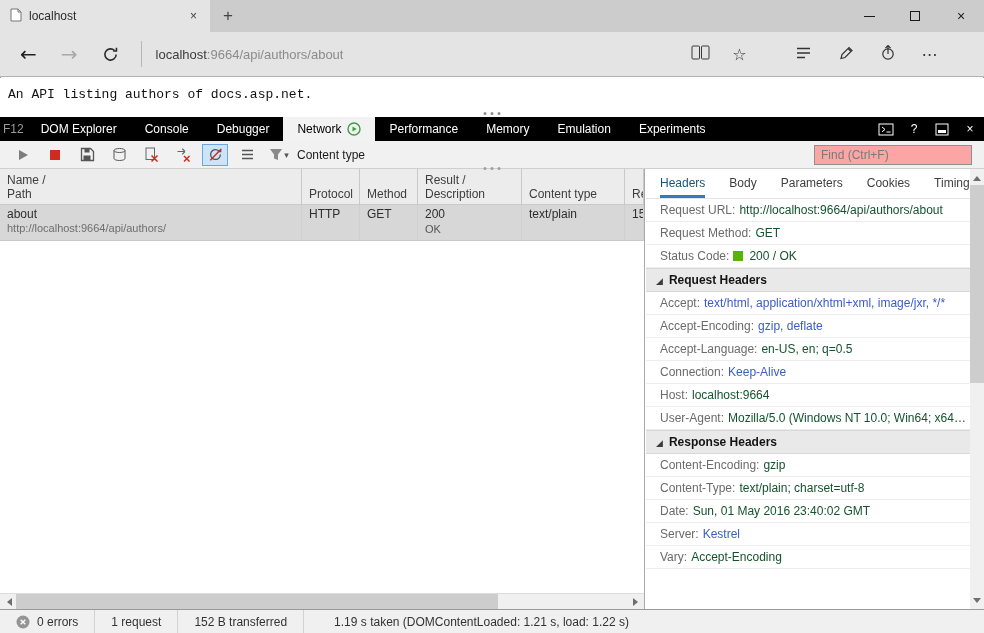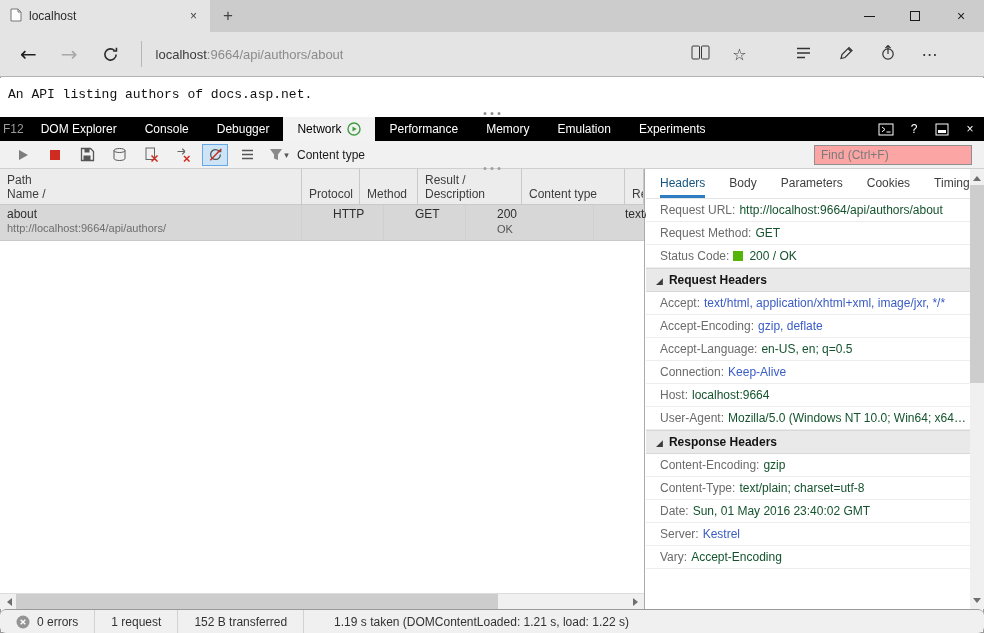--- a/index.html
+++ b/index.html
@@ -62,21 +62,21 @@
   .findbox::placeholder { color:#7a7a7a; }
 
   
   .main { position:absolute; top:169px; left:0; right:0; bottom:24px; background:#fff; }
 
   
   .nettable { position:absolute; left:0; top:0; bottom:0; width:645px; border-right:1px solid #ababab; }
   .tgrid { display:grid; grid-template-columns:302px 58px 58px 104px 103px 1fr; }
   .thead { height:36px; background:#ececec; border-bottom:1px solid #c9c9c9; }
   .th { border-right:1px solid #c9c9c9; padding:2px 7px 3px; display:flex; flex-direction:column; justify-content:flex-end; color:#3d3d3d; overflow:hidden; white-space:nowrap; }
-  .trow { height:36px; background:#d7d7d7; border-bottom:1px solid #c9c9c9;gap:24px; }
+  .trow { height:36px; background:#d7d7d7; border-bottom:1px solid #c9c9c9; }
   .td { border-right:1px solid #cfcfcf; padding:2px 7px; overflow:hidden; white-space:nowrap; color:#2e2e2e; }
   .td .sub { font-size:11px; color:#6e6e6e; margin-top:1px; }
   .td .sub2 { color:#555; margin-top:2px; }
 
   
   .hscroll { position:absolute; left:0; bottom:0; width:644px; height:16px; background:#f0f0f0; border-top:1px solid #dcdcdc; display:flex; align-items:center; }
   .hs-btn { width:16px; height:16px; display:flex; align-items:center; justify-content:center; }
   .tri-left { width:0; height:0; border:4px solid transparent; border-right:5px solid #6e6e6e; margin-right:2px; }
   .tri-right { width:0; height:0; border:4px solid transparent; border-left:5px solid #6e6e6e; margin-left:2px; }
   .hs-track { flex:1; position:relative; height:100%; }
@@ -98,21 +98,21 @@
 
   
   .vscroll { position:absolute; right:0; top:0; bottom:0; width:14px; background:#f0f0f0; display:flex; flex-direction:column; align-items:center; }
   .vs-btn { height:16px; width:14px; display:flex; align-items:center; justify-content:center; }
   .tri-up { width:0; height:0; border:4px solid transparent; border-bottom:5px solid #6e6e6e; margin-bottom:2px; }
   .tri-down { width:0; height:0; border:4px solid transparent; border-top:5px solid #6e6e6e; margin-top:2px; }
   .vs-track { flex:1; width:100%; position:relative; }
   .vs-thumb { position:absolute; top:0; left:0; width:100%; height:198px; background:#cdcdcd; }
 
   
-  .statusbar { position:absolute; bottom:0; left:0; right:0; height:24px; background:#f0f0f0; border-top:1px solid #9a9a9a; display:flex; align-items:stretch; font-size:12px; color:#333;border-radius:6px; }
+  .statusbar { position:absolute; bottom:0; left:0; right:0; height:24px; background:#f0f0f0; border-top:1px solid #9a9a9a; display:flex; align-items:stretch; font-size:12px; color:#333; }
   .sb-item { display:flex; align-items:center; gap:7px; padding:0 16px; border-right:1px solid #d2d2d2; white-space:nowrap; }
   .sb-item.no-sep { border-right:none; padding-left:30px;text-align:right; }
 </style>
 </head>
 <body>
 
 <div class="screen">
 
   <div class="tabbar">
     <div class="tab">
@@ -283,22 +283,22 @@
   <div class="main">
     <div class="grip table-grip">
         <span class="dot"></span>
         <span class="dot"></span>
         <span class="dot"></span>
       </div>
 
     <div class="nettable">
       <div class="thead tgrid">
         <div class="th">
+          <span>Name /</span>
           <span>Path</span>
-          <span>Name /</span>
         </div>
         <div class="th">
             <span>Protocol</span>
           </div>
         <div class="th">
             <span>Method</span>
           </div>
         <div class="th">
           <span>Result /</span>
           <span>Description</span>

